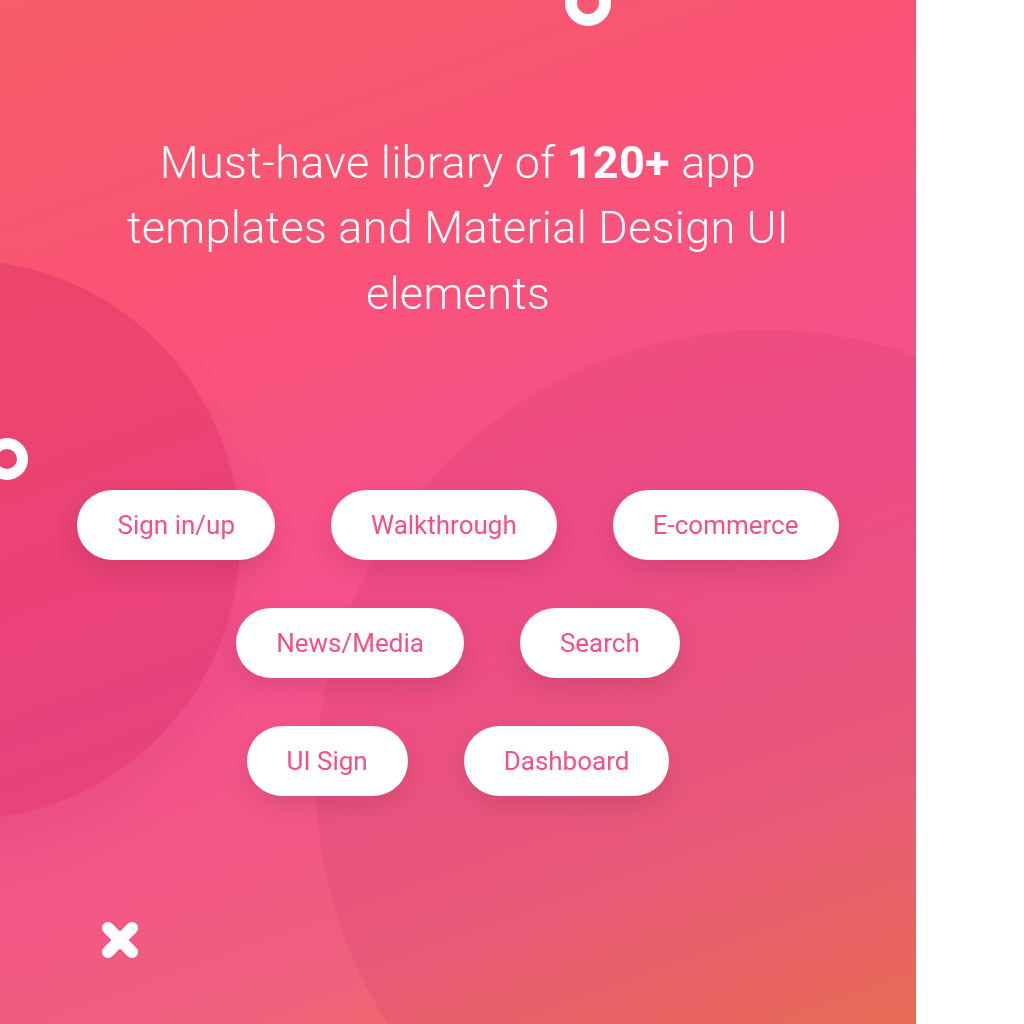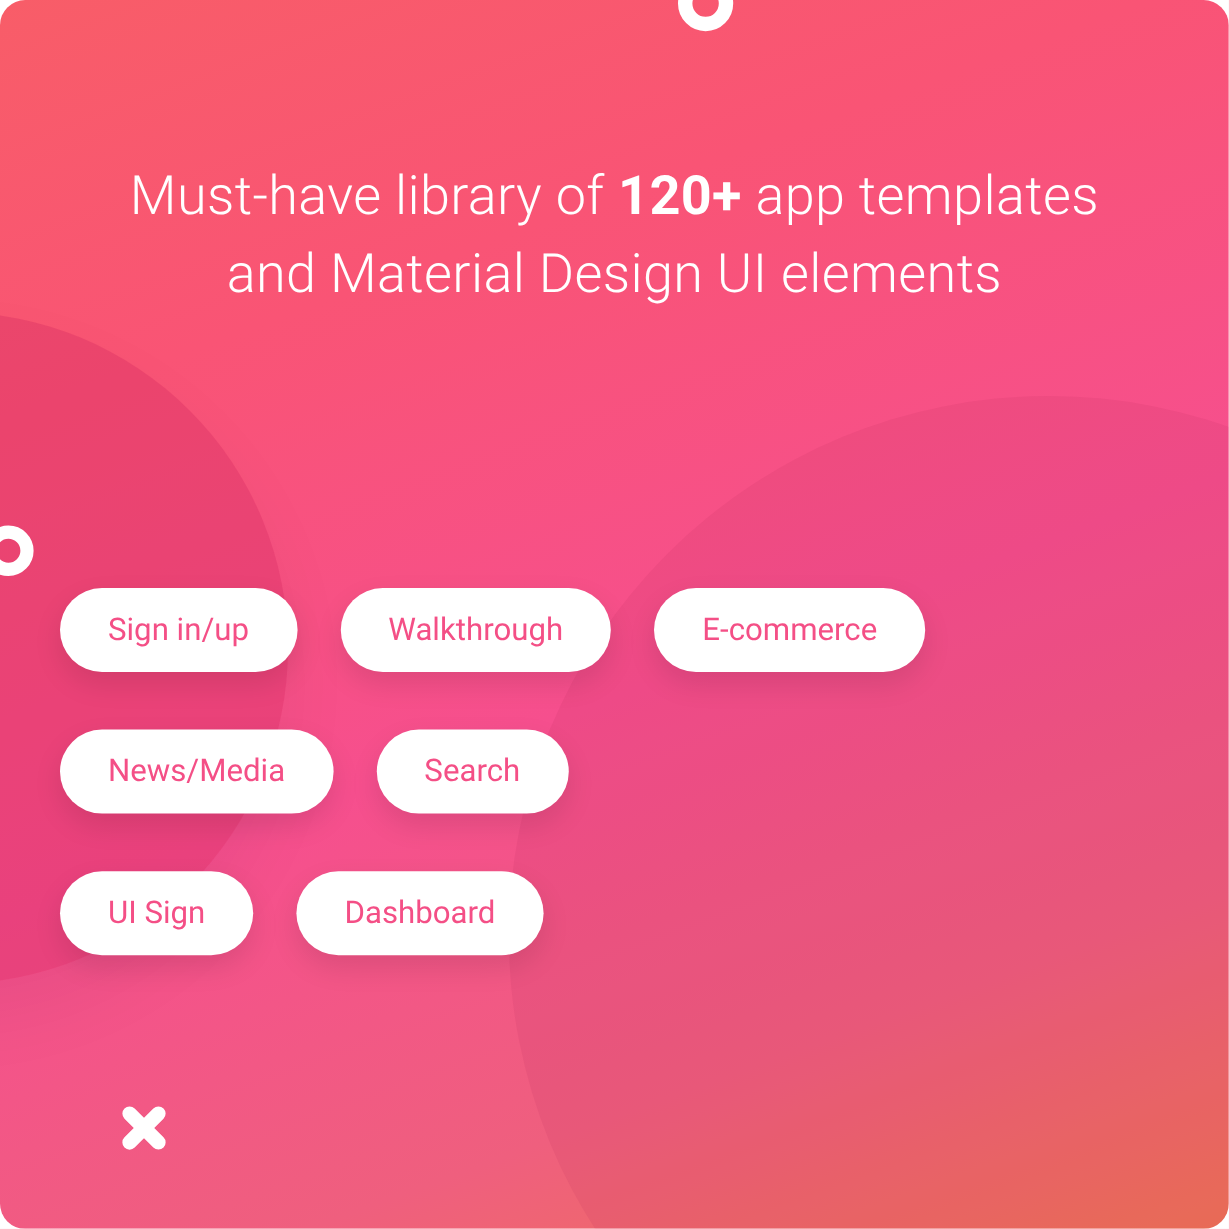--- a/index.html
+++ b/index.html
@@ -8,26 +8,25 @@
     box-sizing: border-box;
   }
   html, body {
     width: 1024px;
     height: 1024px;
     overflow: hidden;
     font-family: -apple-system, BlinkMacSystemFont, "Segoe UI", Roboto, "Helvetica Neue", Arial, sans-serif;
   }
   .stage {
     position: relative;
-    width: 1024px;
+    width: 916px;
     height: 1024px;
     background: linear-gradient(135deg, #f95b65 0%, #f65b7a 30%, #f6548e 55%, #ee5692 75%, #e76a5c 100%);
     background: linear-gradient(160deg, #f85d68 0%, #f95475 25%, #f64f8e 55%, #ef5f7e 80%, #ef7555 100%);
     overflow: hidden;
-    border-radius: 21px;
   }
 
   
   .big-circle-left {
     position: absolute;
     left: -320px;
     top: 260px;
     width: 560px;
     height: 560px;
     border-radius: 50%;
@@ -104,21 +103,22 @@
   
   .pill-area {
     position: absolute;
     top: 490px;
     left: 0;
     right: 0;
     padding: 0 50px;
   }
   .pill-row {
     display: flex;
-    gap: 36px;
+    justify-content: center;
+    gap: 56px;
     margin-bottom: 48px;
   }
   .pill {
     background: #fff;
     color: #f44f86;
     font-size: 26px;
     font-weight: 400;
     padding: 20px 40px;
     border-radius: 999px;
     white-space: nowrap;

